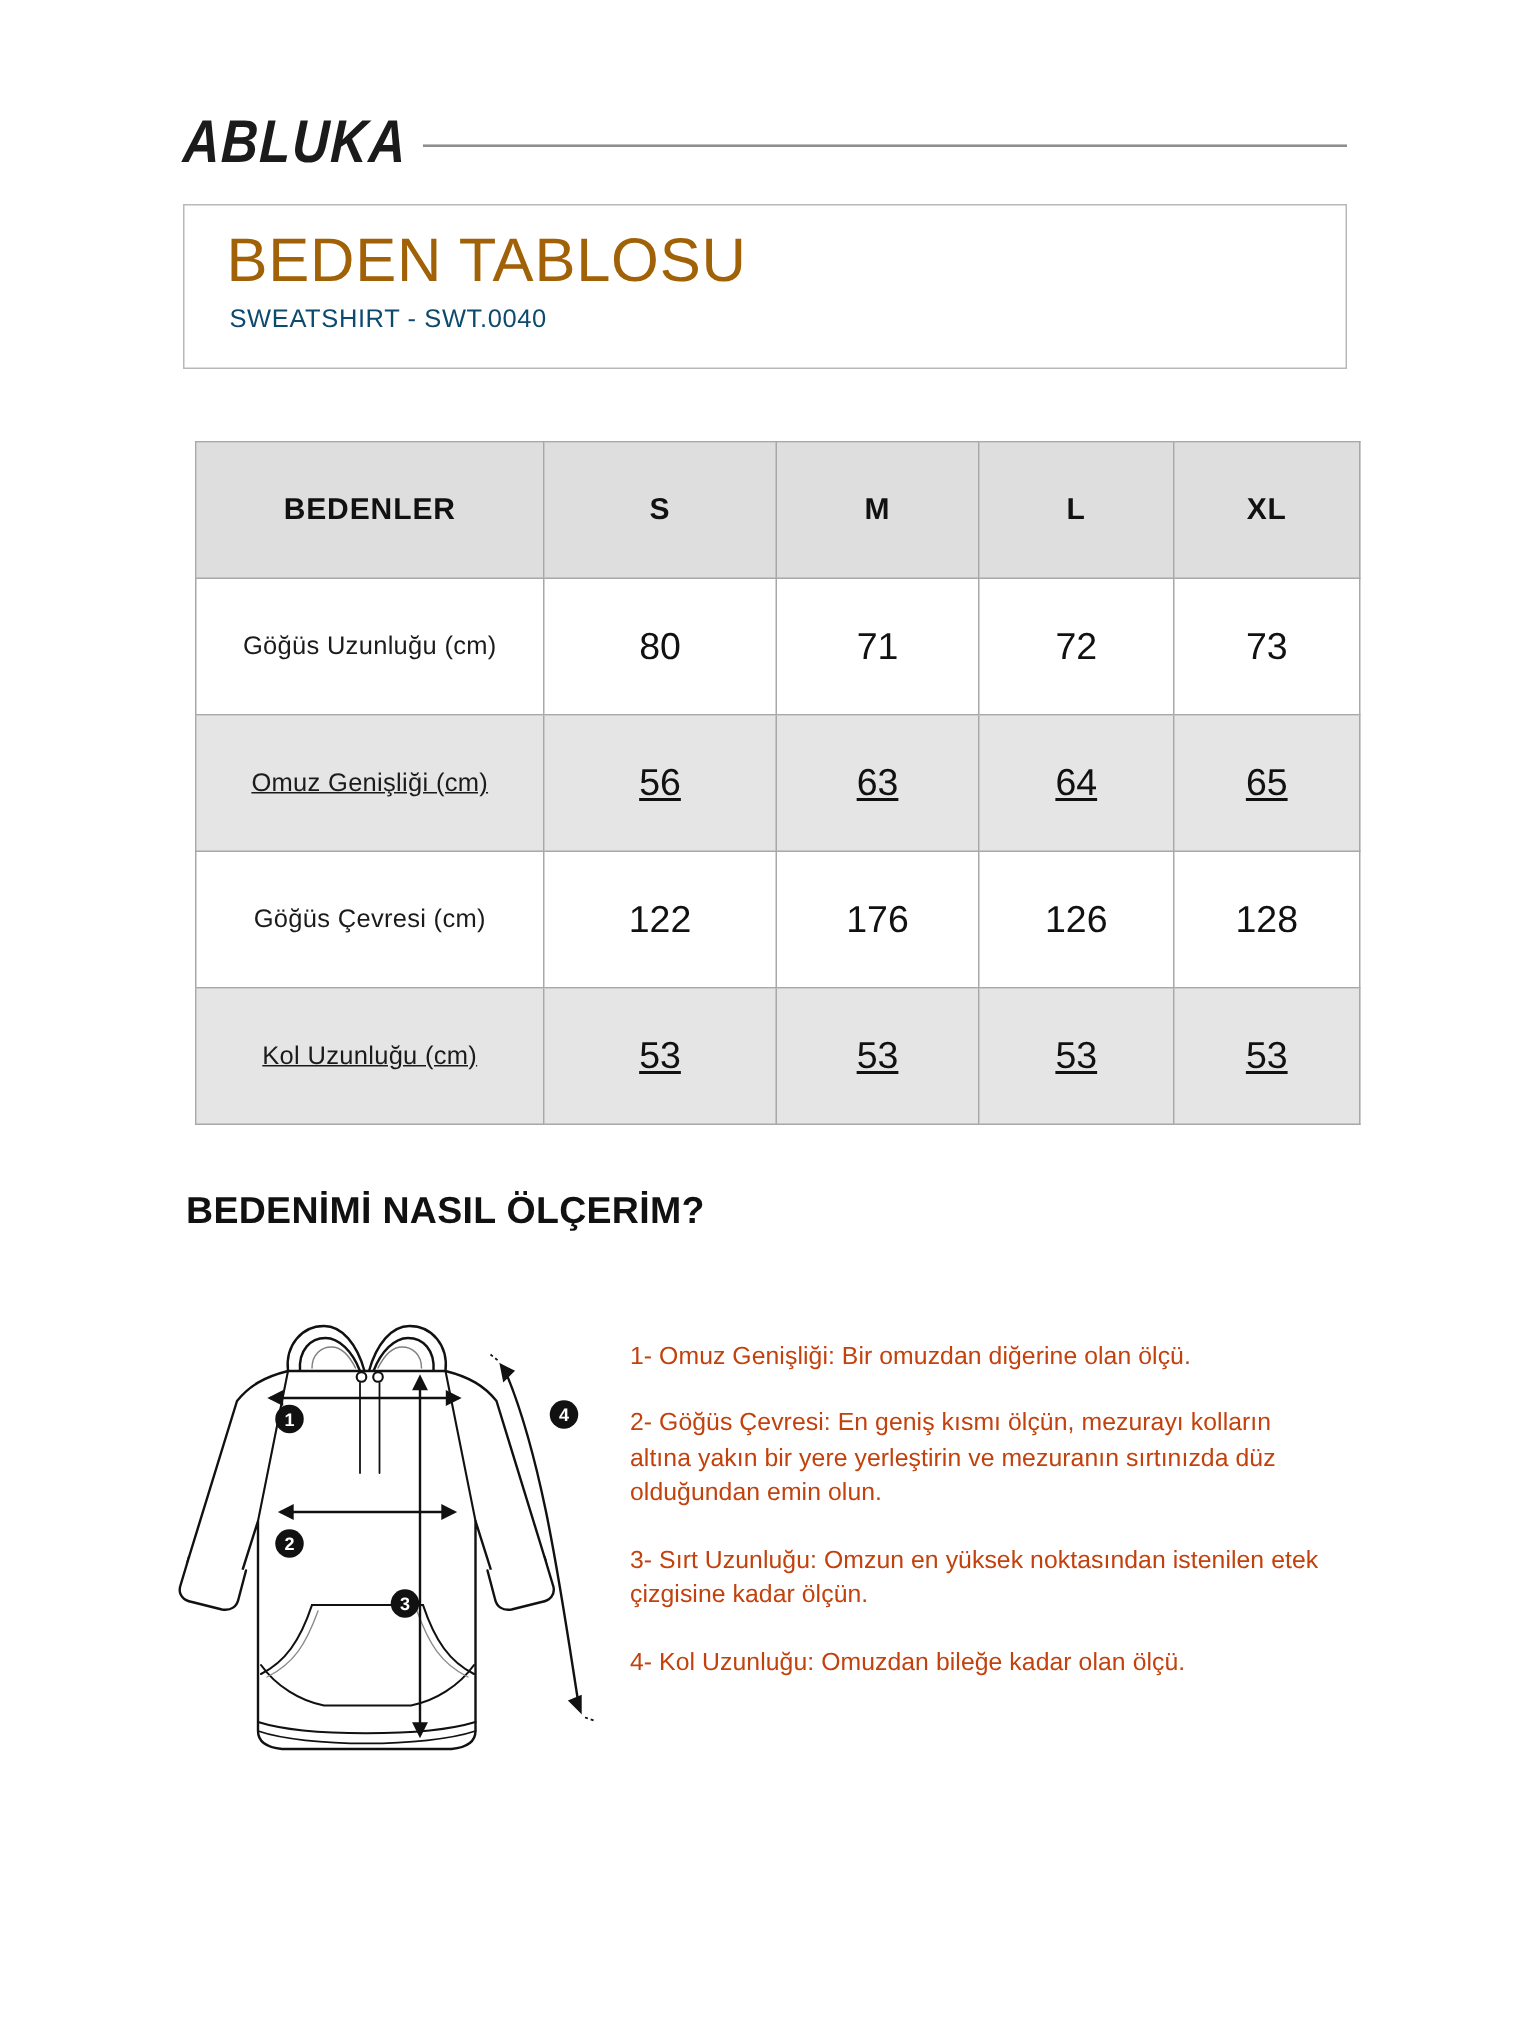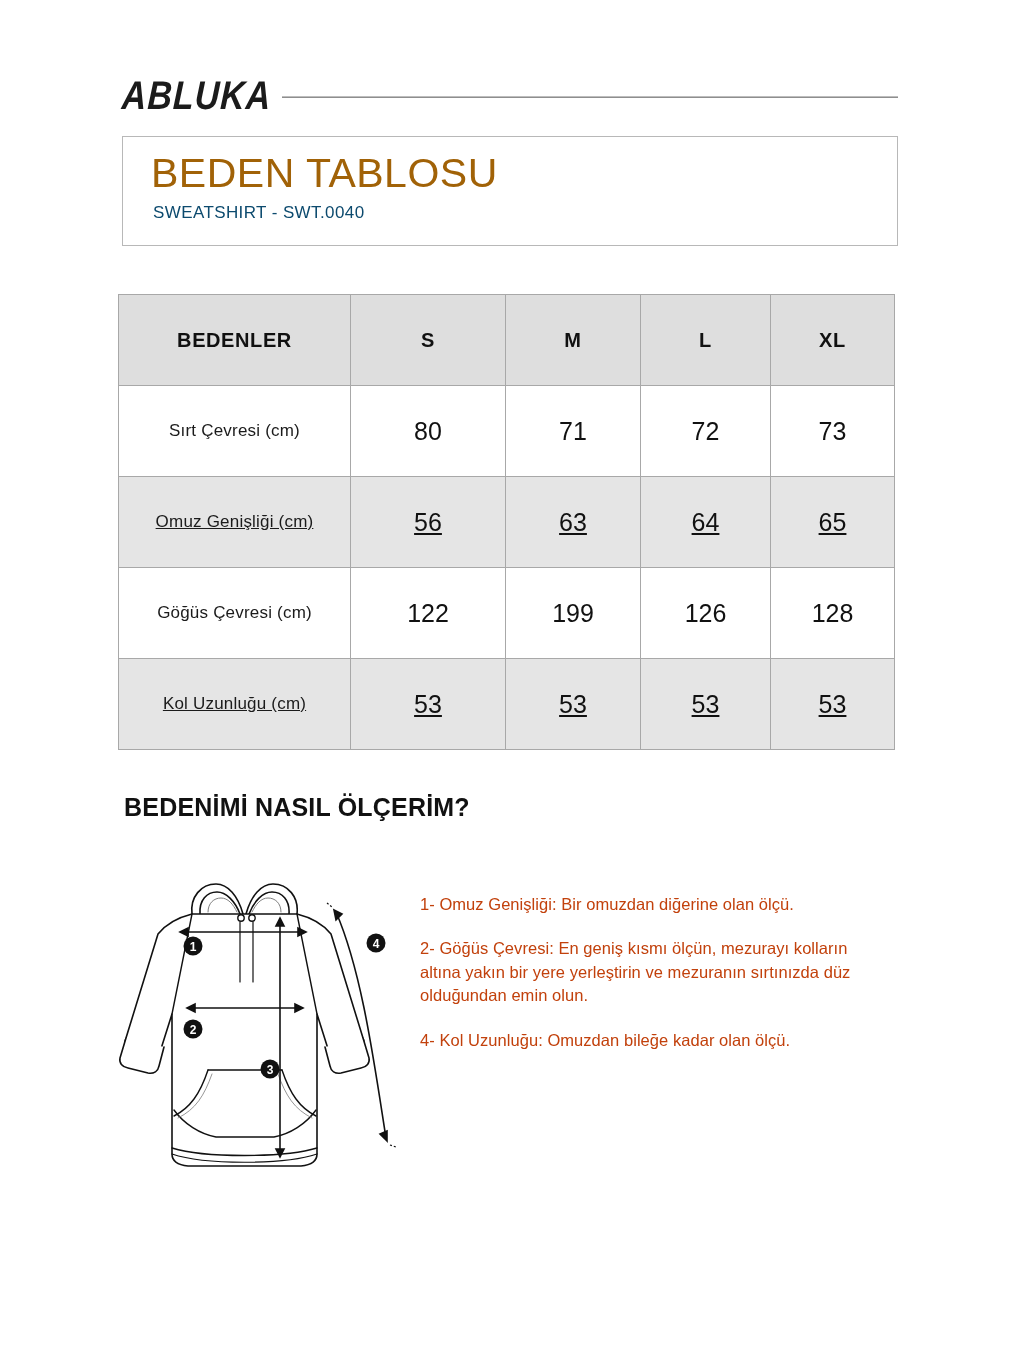--- a/index.html
+++ b/index.html
@@ -71,21 +71,21 @@
   .title-sub {
     font-size: 17px;
     letter-spacing: 0.4px;
     color: #0c4a6e;
     margin: 6px 0 0 2px;
   }
 
   
   .size-table {
     position: absolute;
-    left: 118px;
+    left: 130px;
     top: 294px;
     width: 776px;
     border-collapse: collapse;
     table-layout: fixed;
   }
   .size-table td, .size-table th {
     border: 1px solid #a8a8a8;
     text-align: center;
     vertical-align: middle;
     padding: 0;
@@ -183,37 +183,37 @@
     <tr>
       <th>BEDENLER</th>
       <th>S</th>
       <th>M</th>
       <th>L</th>
       <th>XL</th>
     </tr>
   </thead>
   <tbody>
     <tr class="row-white">
-      <td class="cell-label">Sırt Çevresi (cm)</td>
+      <td class="cell-label">Göğüs Uzunluğu (cm)</td>
       <td class="cell-val">80</td>
       <td class="cell-val">71</td>
       <td class="cell-val">72</td>
       <td class="cell-val">73</td>
     </tr>
     <tr class="row-gray">
       <td class="cell-label">Omuz Genişliği (cm)</td>
       <td class="cell-val">56</td>
       <td class="cell-val">63</td>
       <td class="cell-val">64</td>
       <td class="cell-val">65</td>
     </tr>
     <tr class="row-white">
       <td class="cell-label">Göğüs Çevresi (cm)</td>
       <td class="cell-val">122</td>
-      <td class="cell-val">199</td>
+      <td class="cell-val">176</td>
       <td class="cell-val">126</td>
       <td class="cell-val">128</td>
     </tr>
     <tr class="row-gray">
       <td class="cell-label">Kol Uzunluğu (cm)</td>
       <td class="cell-val">53</td>
       <td class="cell-val">53</td>
       <td class="cell-val">53</td>
       <td class="cell-val">53</td>
     </tr>
@@ -306,14 +306,15 @@
         <circle cx="272" cy="81" r="9.5" fill="#111111"></circle>
         <text x="272" y="85.5" text-anchor="middle" font-family="Liberation Sans, sans-serif" font-size="12" font-weight="bold" fill="#ffffff">4</text>
       </g>
     </g>
   </svg>
 </div>
 
 <div class="instructions">
   <p>1- Omuz Genişliği: Bir omuzdan diğerine olan ölçü.</p>
   <p>2- Göğüs Çevresi: En geniş kısmı ölçün, mezurayı kolların altına yakın bir yere yerleştirin ve mezuranın sırtınızda düz olduğundan emin olun.</p>
+  <p>3- Sırt Uzunluğu: Omzun en yüksek noktasından istenilen etek çizgisine kadar ölçün.</p>
   <p>4- Kol Uzunluğu: Omuzdan bileğe kadar olan ölçü.</p>
 </div>
 
 </body></html>

